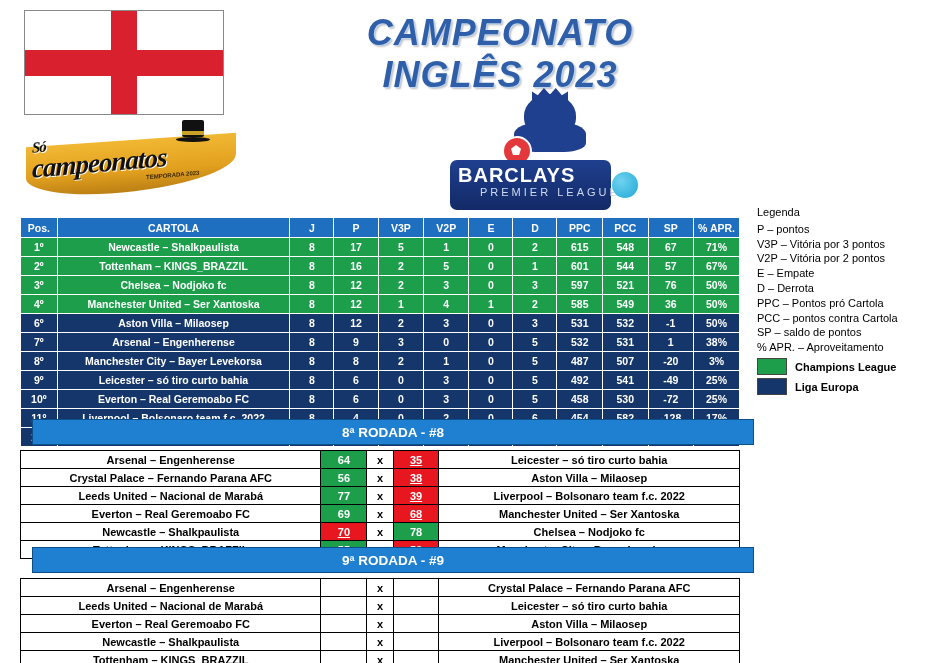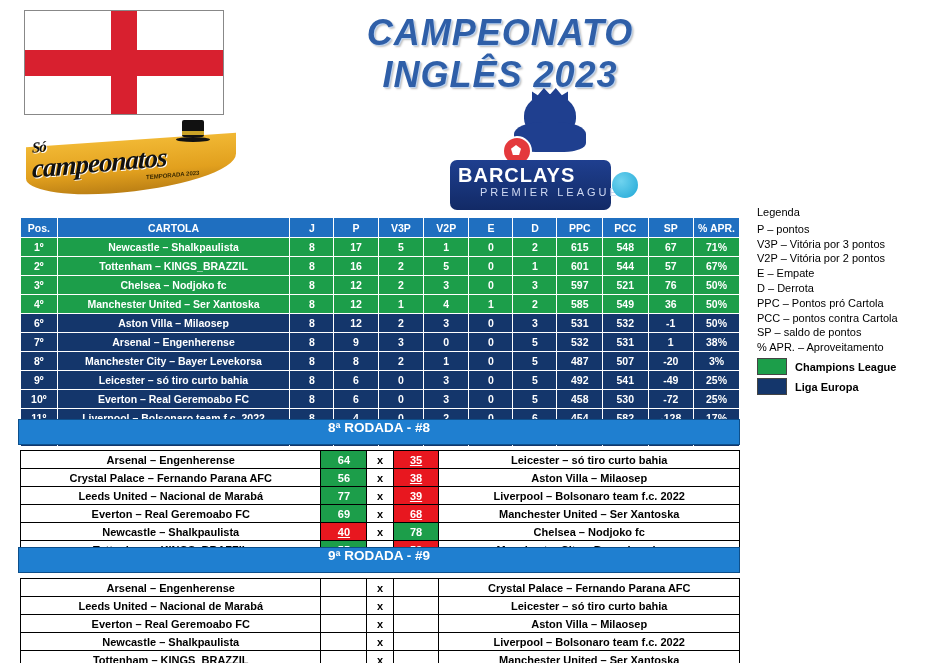--- a/index.html
+++ b/index.html
@@ -131,24 +131,24 @@
   }
   #standings tr.cl td{background:#1c9e4a;}
   #standings tr.el td{background:#14366b;}
   #standings td.team{text-align:center;}
   #standings colgroup .c-pos{width:38px;}
   #standings colgroup .c-team{width:250px;}
   #standings colgroup .c-n{width:48px;}
 
   
   .round{
-    position:absolute;left:18px;width:720px;height:24px;
+    position:absolute;left:32px;width:720px;height:24px;
     background:#1f7fd0;border:1px solid #0d4f8b;
     color:#fff;font-weight:bold;font-size:13.5px;
-    display:flex;justify-content:center;
+    display:flex;align-items:center;justify-content:center;
   }
   #round8{top:419px;}
   #round9{top:547px;}
 
   
   .fixtures{
     position:absolute;left:20px;width:720px;font-size:11px;
   }
   #fix8{top:450px;}
   #fix9{top:578px;}
@@ -452,21 +452,21 @@
     </tr>
     <tr>
       <td>Everton – Real Geremoabo FC</td>
       <td class="sc-green">69</td>
       <td class="x">x</td>
       <td class="sc-red">68</td>
       <td>Manchester United – Ser Xantoska</td>
     </tr>
     <tr>
       <td>Newcastle – Shalkpaulista</td>
-      <td class="sc-red">40</td>
+      <td class="sc-red">70</td>
       <td class="x">x</td>
       <td class="sc-green">78</td>
       <td>Chelsea – Nodjoko fc</td>
     </tr>
     <tr>
       <td>Tottenham – KINGS_BRAZZIL</td>
       <td class="sc-green">55</td>
       <td class="x">x</td>
       <td class="sc-red">52</td>
       <td>Manchester City – Bayer Levekorsa</td>

